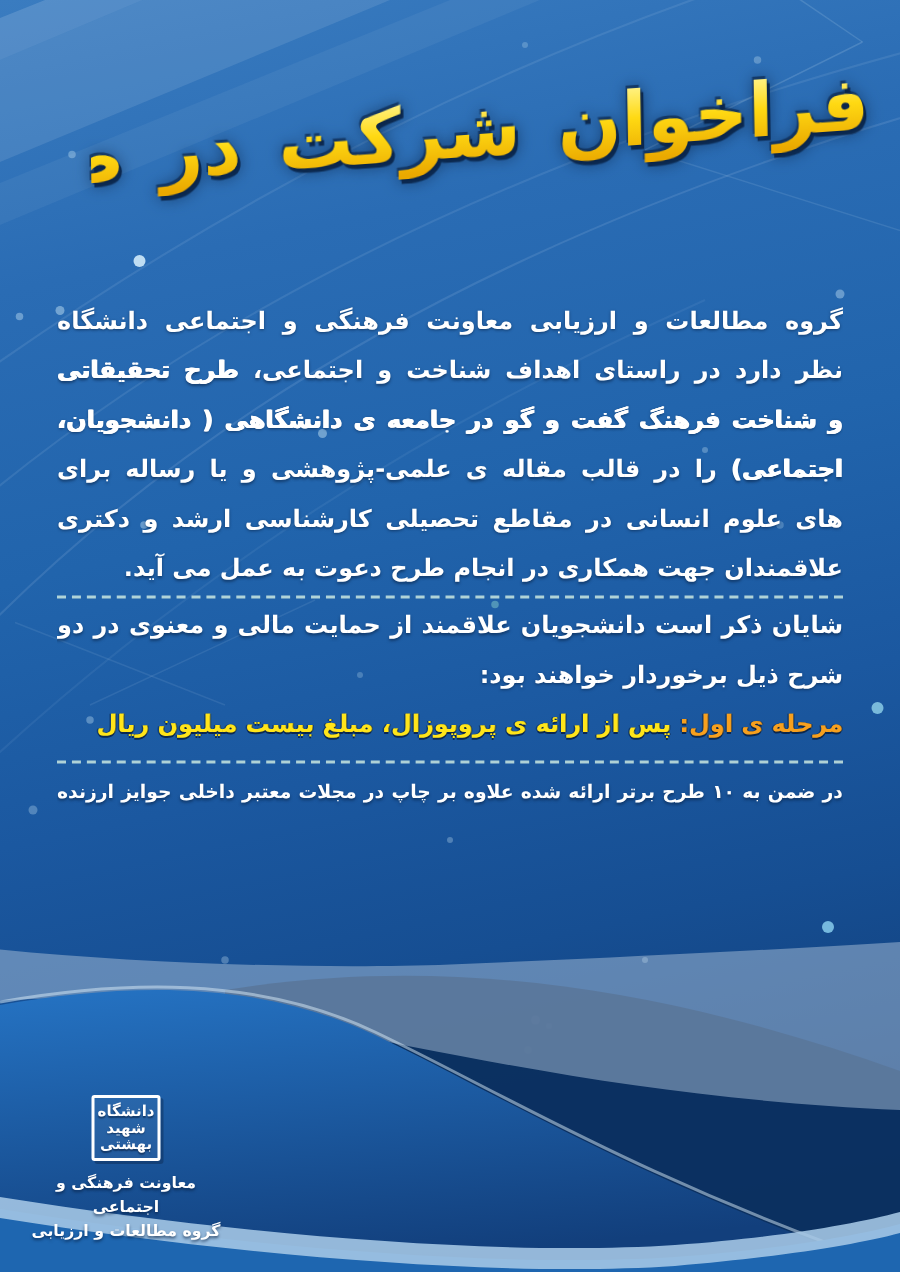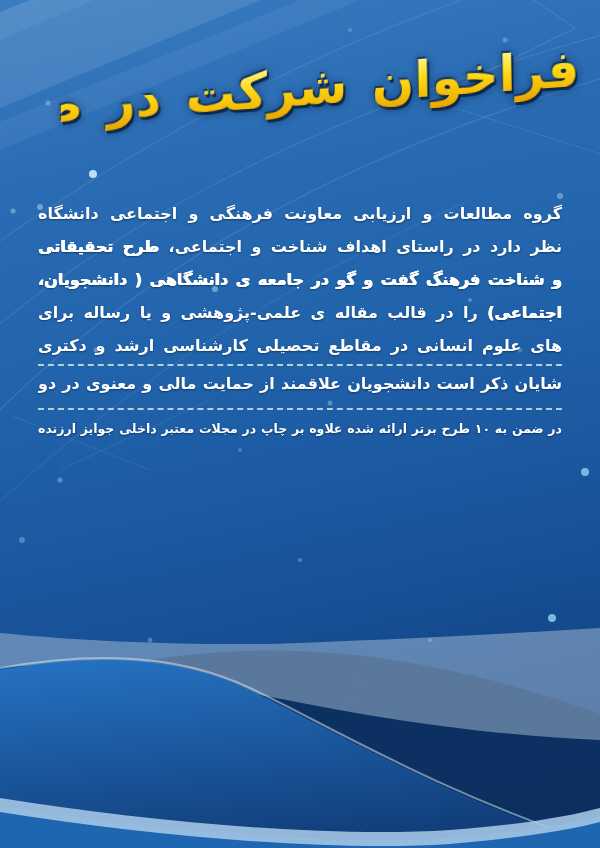--- a/index.html
+++ b/index.html
@@ -115,27 +115,39 @@
 
   <h1 class="title">فراخوان شرکت در طرح تحقیقاتی</h1>
 
   <div class="content">
     <div class="block intro">
         <div class="line l-just"><span class="seg">گروه مطالعات و ارزیابی معاونت فرهنگی و اجتماعی دانشگاه شهید بهشتی در</span></div>
         <div class="line l-just"><span class="seg">نظر دارد در راستای اهداف شناخت و اجتماعی، </span><span class="seg seg-b">طرح تحقیقاتی آسیب شناسی</span></div>
         <div class="line l-just"><span class="seg seg-b">و شناخت فرهنگ گفت و گو در جامعه ی دانشگاهی ( دانشجویان، اساتید و</span></div>
         <div class="line l-just"><span class="seg seg-b">اجتماعی)</span><span class="seg"> را در قالب مقاله ی علمی-پژوهشی و یا رساله برای دانشجویان رشته</span></div>
         <div class="line l-just"><span class="seg">های علوم انسانی در مقاطع تحصیلی کارشناسی ارشد و دکتری عرضه نماید. از</span></div>
+        <div class="line l-right"><span class="seg">علاقمندان جهت همکاری در انجام طرح دعوت به عمل می آید.</span></div>
       </div>
     <div class="divider"></div>
     <div class="block support">
         <div class="line l-just"><span class="seg">شایان ذکر است دانشجویان علاقمند از حمایت مالی و معنوی در دو مرحله و به</span></div>
+        <div class="line l-right"><span class="seg">شرح ذیل برخوردار خواهند بود:</span></div>
       </div>
     <div class="block stages">
+        <div class="line l-right"><span class="seg seg-b seg-orange">مرحله ی اول:</span><span class="seg seg-b seg-yellow"> پس از ارائه ی پروپوزال، مبلغ بیست میلیون ریال</span></div>
       </div>
     <div class="divider second"></div>
     <div class="block bonus">
         <div class="line l-just"><span class="seg">در ضمن به ۱۰ طرح برتر ارائه شده علاوه بر چاپ در مجلات معتبر داخلی جوایز ارزنده ای نیز تعلق می گیرد.</span></div>
       </div>
   </div>
 
+  <div class="footer">
+    <div class="logo-box">
+      <span>دانشگاه</span>
+      <span>شهید</span>
+      <span>بهشتی</span>
+    </div>
+    <div class="caption">معاونت فرهنگی و اجتماعی</div>
+    <div class="caption">گروه مطالعات و ارزیابی</div>
+  </div>
 
 </div>
 
 </body></html>

